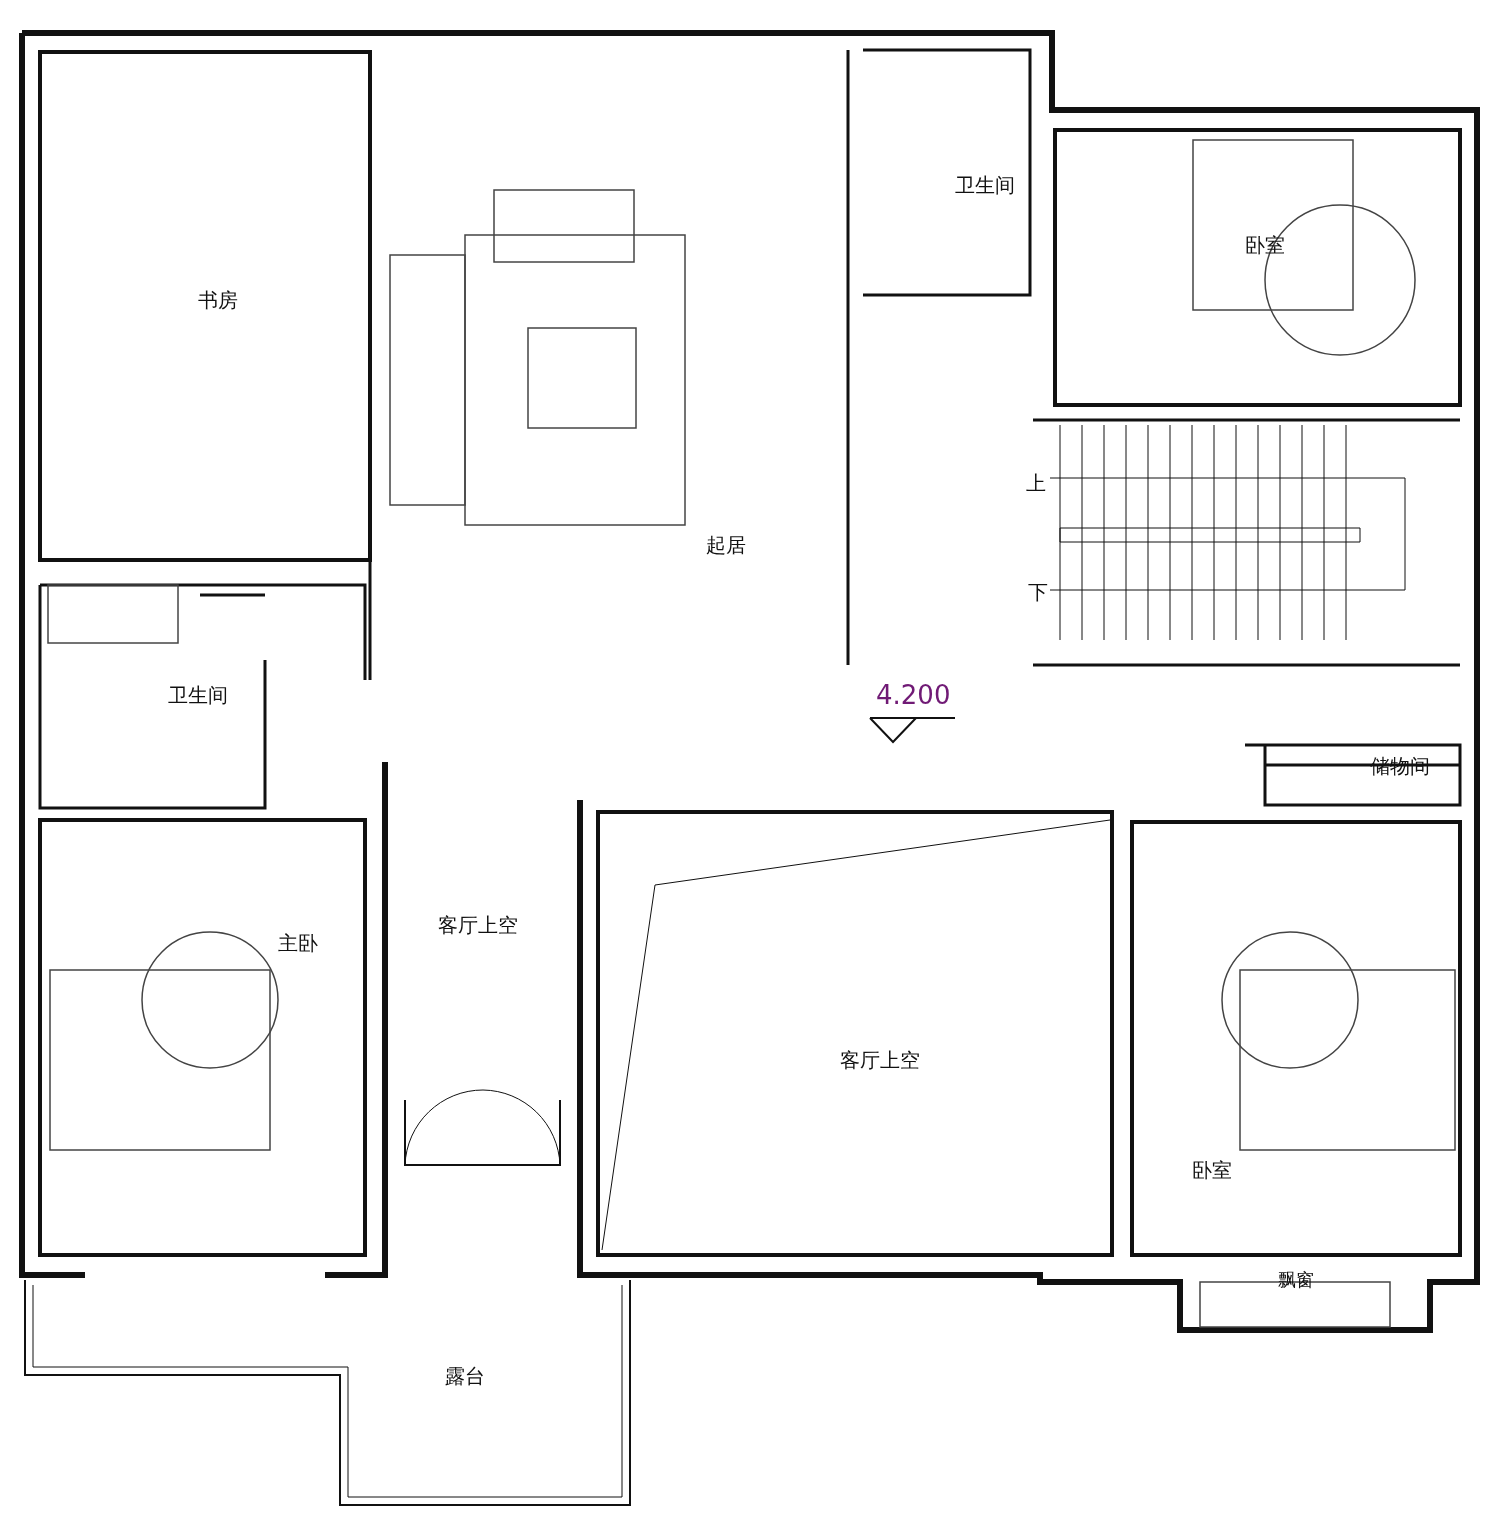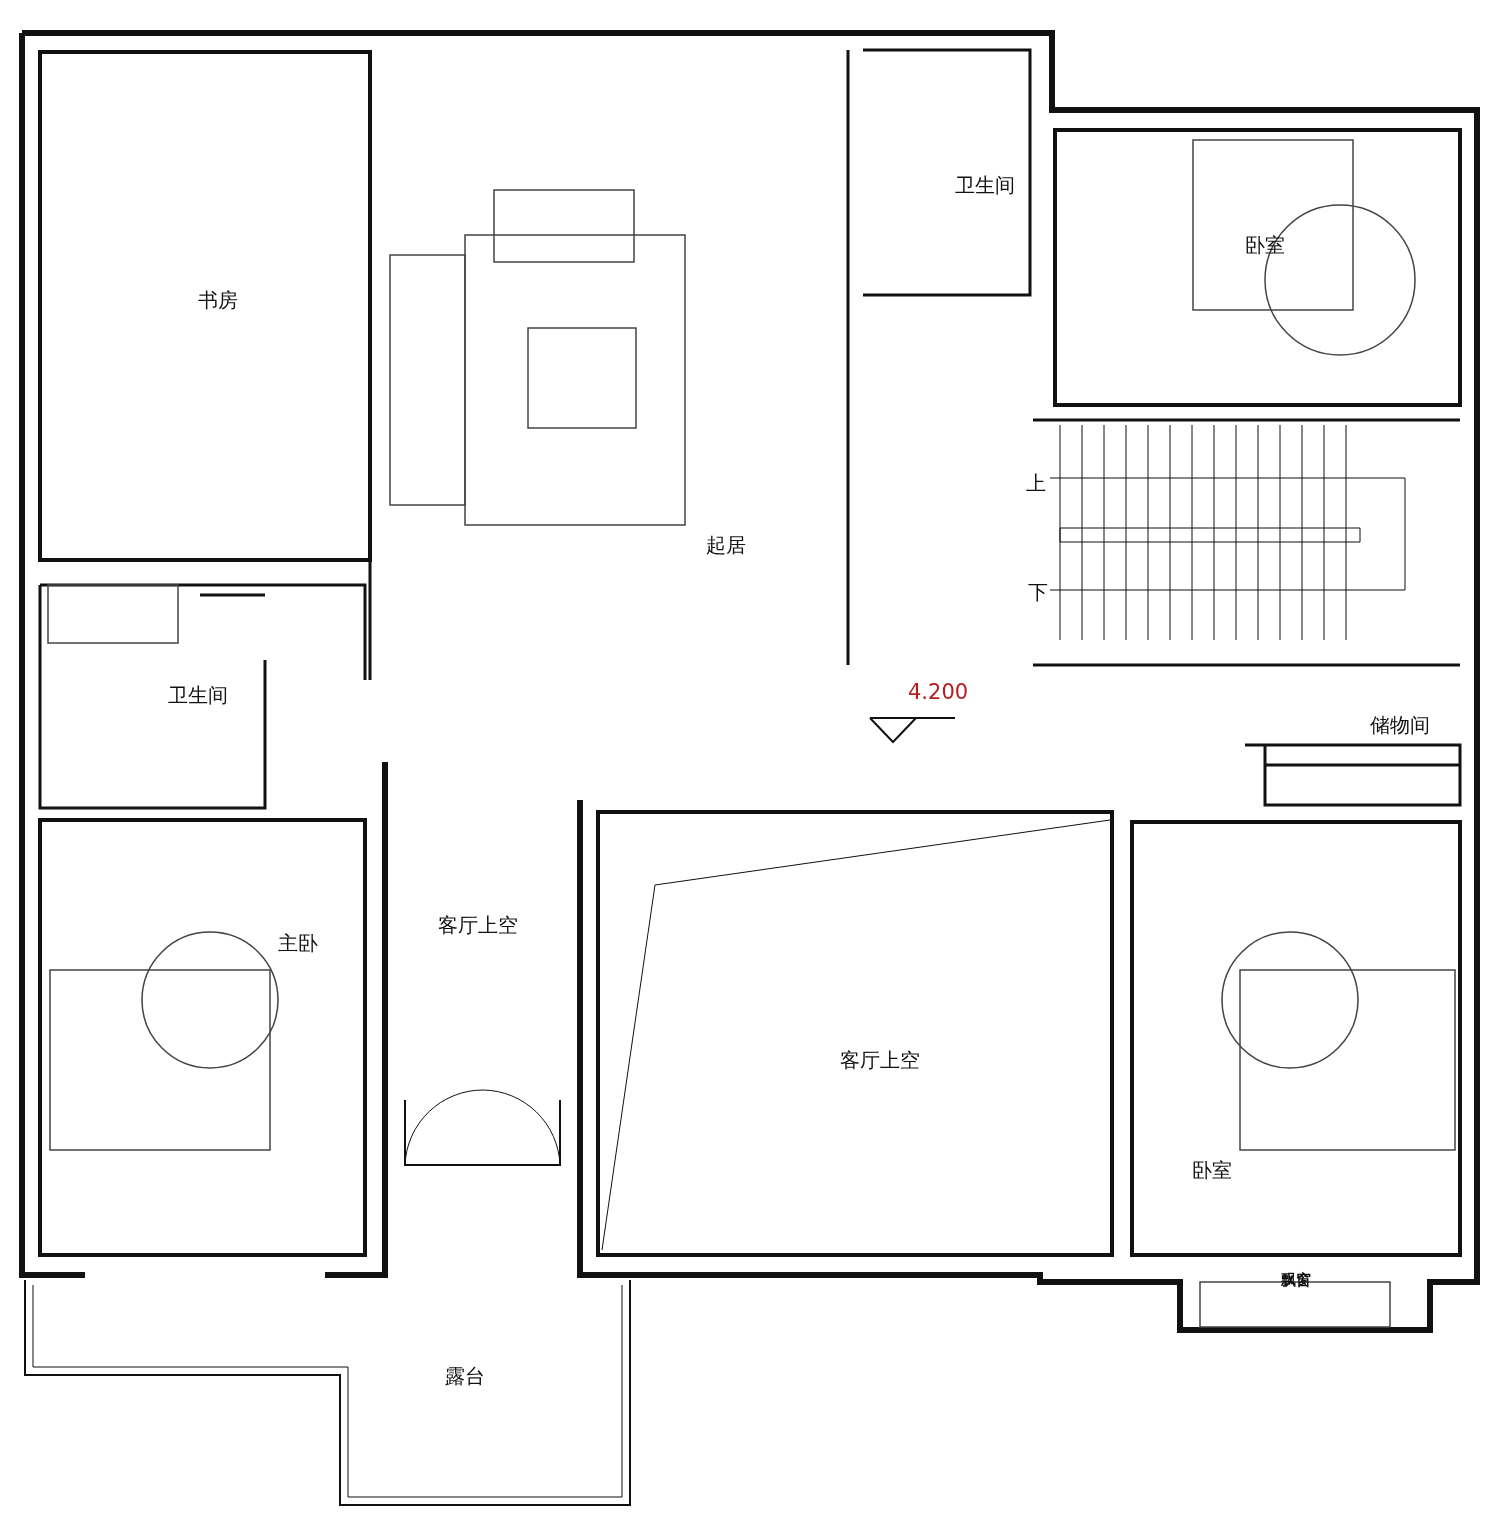--- a/index.html
+++ b/index.html
@@ -1,20 +1,20 @@
 <!DOCTYPE html>
 <html><head>
 <meta charset="utf-8">
 <style>
   html,body{margin:0;padding:0;background:#fff;}
   body{width:1500px;height:1530px;position:relative;overflow:hidden;font-family:"DejaVu Sans",sans-serif;}
   svg{position:absolute;left:0;top:0;}
   .lbl{position:absolute;font-size:20px;color:#111;white-space:nowrap;transform:translate(-50%,-50%);}
-  .small{font-size:15px;font-weight:bold;}
-  .elev{position:absolute;left:908px;top:680px;font-size:21px;color:#b91c1c;}
+  .small{font-size:18px;font-weight:normal;}
+  .elev{position:absolute;left:876px;top:680px;font-size:26px;color:#701a75;}
 </style>
 </head>
 <body>
 
 <svg width="1500" height="1530">
   <g fill="none" stroke="#111" stroke-width="3">
 
     <path d="M22 33 H1052 V110 H1477 V1282 H1430 V1330 H1180 V1282 H1040 V1275 H580 V800" stroke-width="6"></path>
     <path d="M22 33 V1275 H85" stroke-width="6"></path>
     <path d="M325 1275 H385 V762" stroke-width="6"></path>
@@ -70,21 +70,21 @@
   </g>
 </svg>
 
 <div class="elev">4.200</div>
 
 <div class="lbl" style="left:218px;top:300px">书房</div>
 <div class="lbl" style="left:726px;top:545px">起居</div>
 <div class="lbl" style="left:985px;top:185px">卫生间</div>
 <div class="lbl" style="left:1265px;top:245px">卧室</div>
 <div class="lbl" style="left:198px;top:695px">卫生间</div>
-<div class="lbl" style="left:1400px;top:725px">储物间</div>
+<div class="lbl" style="left:1400px;top:766px">储物间</div>
 <div class="lbl" style="left:298px;top:943px">主卧</div>
 <div class="lbl" style="left:478px;top:925px">客厅上空</div>
 <div class="lbl" style="left:880px;top:1060px">客厅上空</div>
 <div class="lbl" style="left:1212px;top:1170px">卧室</div>
 <div class="lbl small" style="left:1296px;top:1280px">飘窗</div>
 <div class="lbl" style="left:465px;top:1376px">露台</div>
 <div class="lbl" style="left:1036px;top:483px">上</div>
 <div class="lbl" style="left:1038px;top:592px">下</div>
 
 </body></html>

